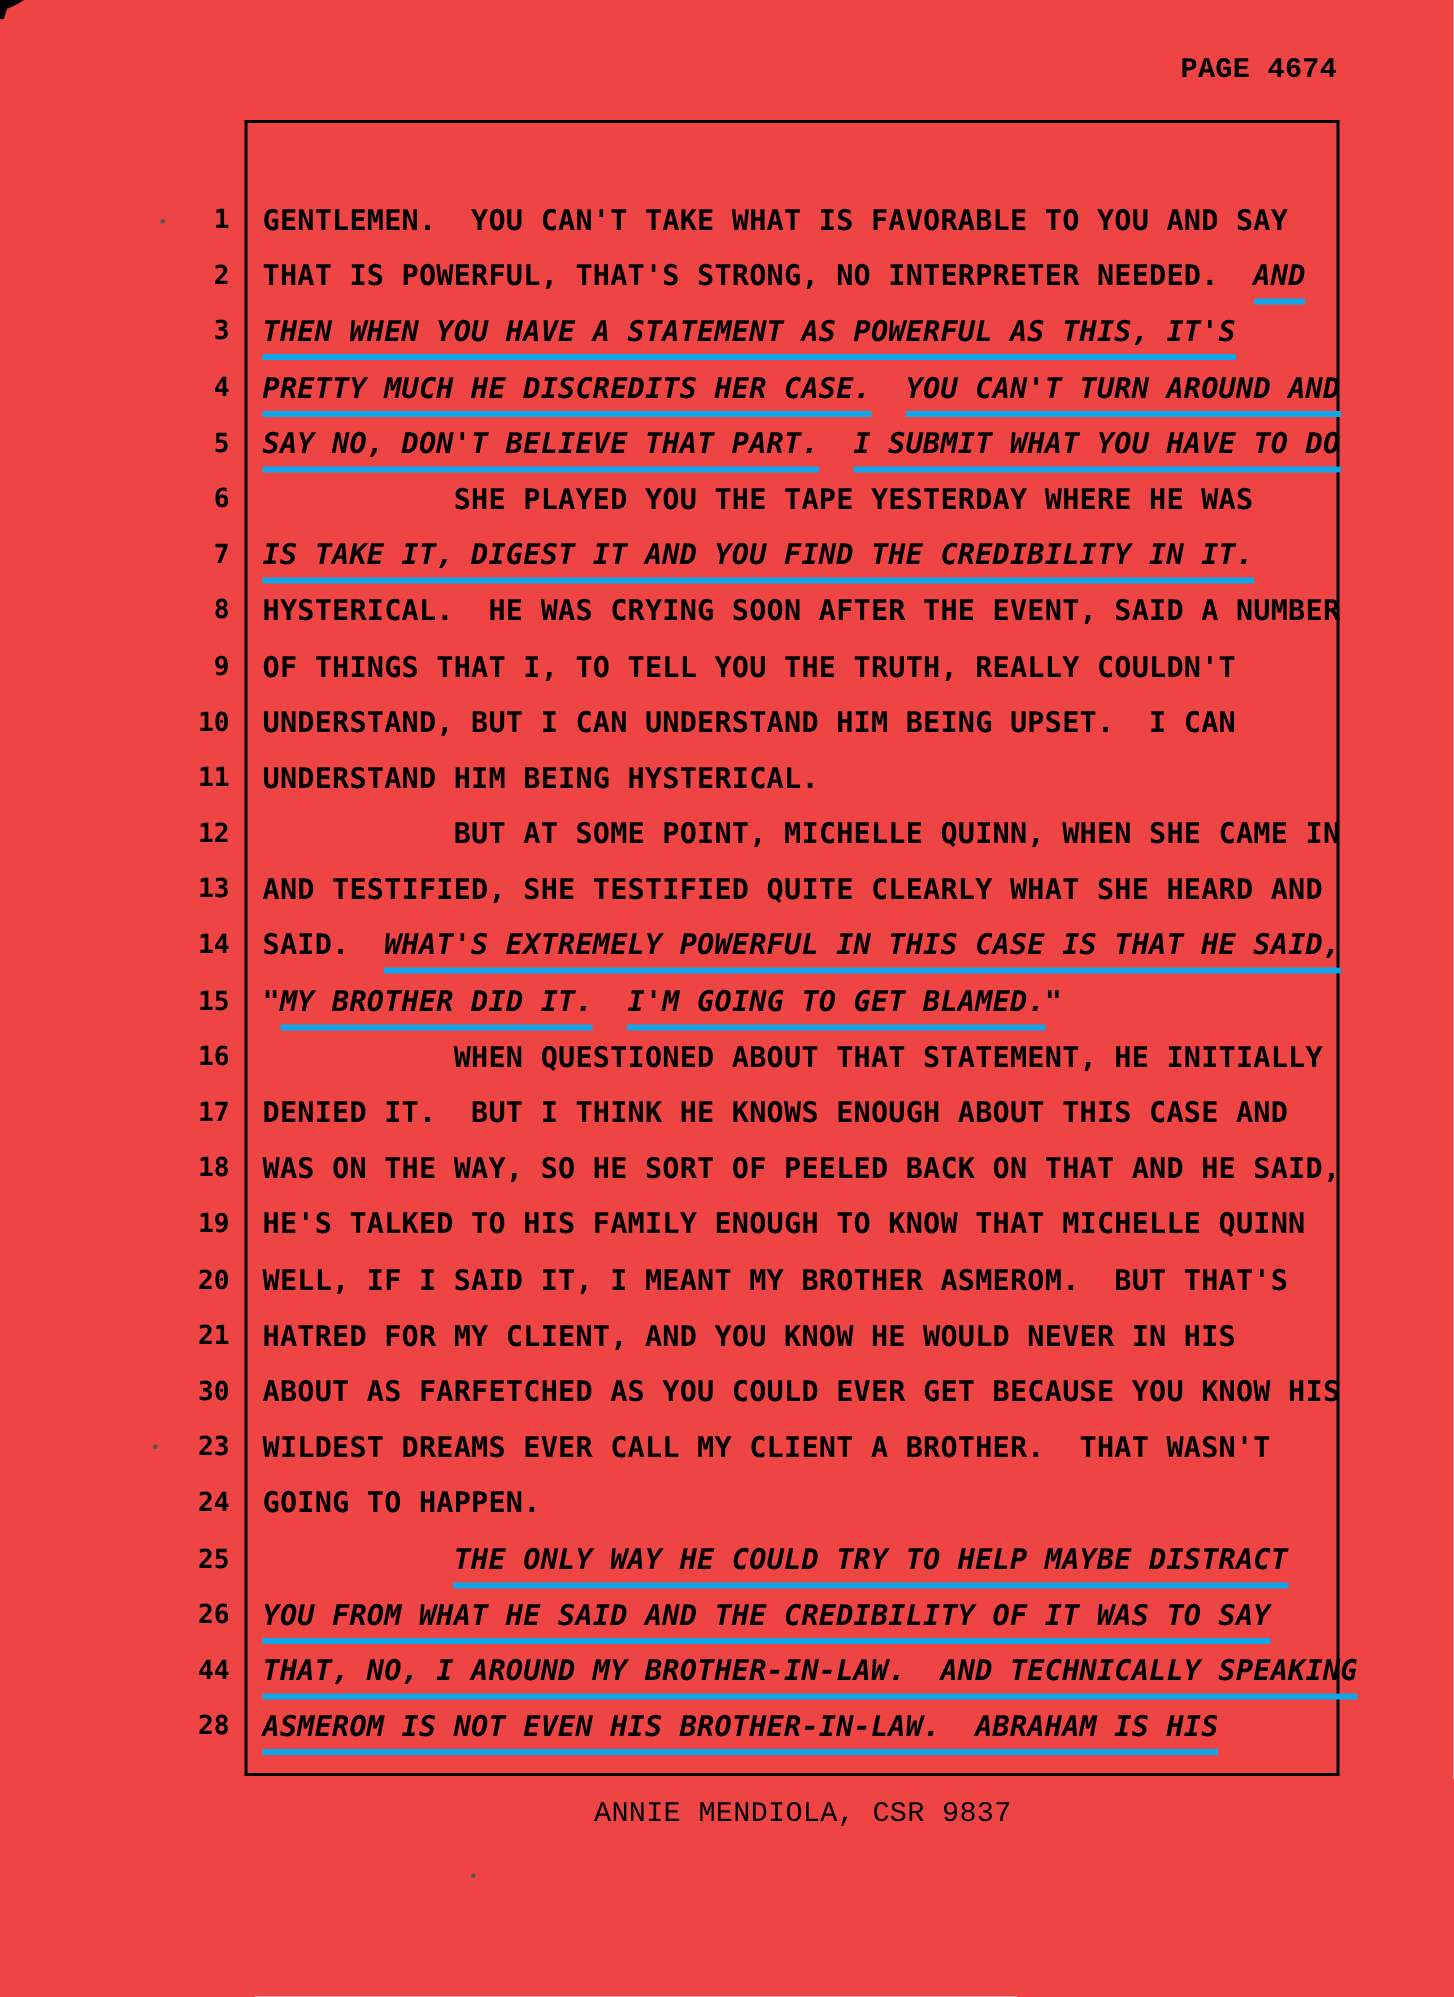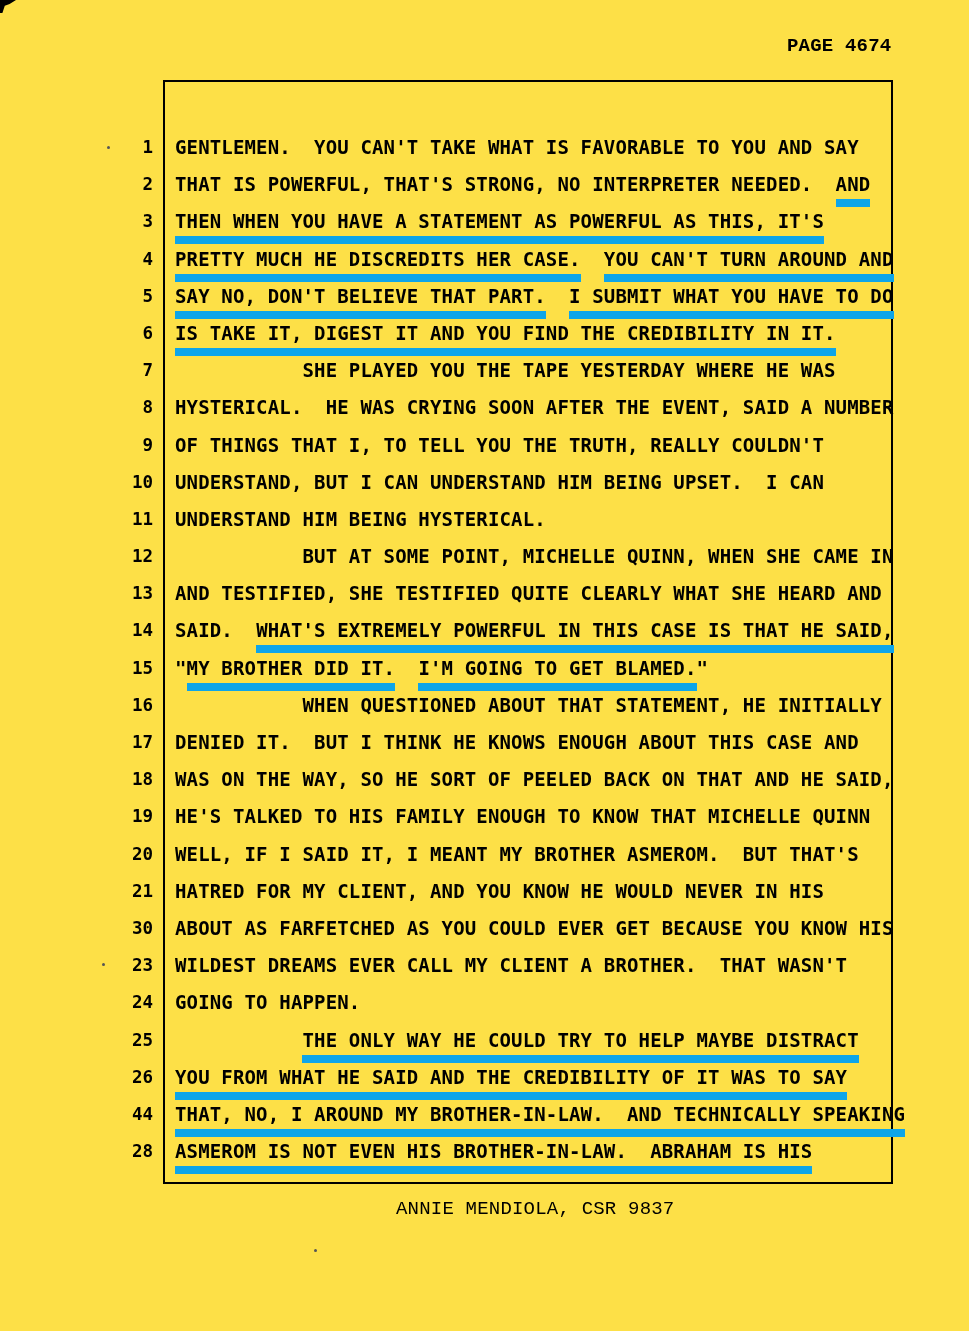--- a/index.html
+++ b/index.html
@@ -1,20 +1,20 @@
 <!DOCTYPE html>
 <html><head>
 <meta charset="utf-8">
 <style>
   html, body { margin: 0; padding: 0; background: #e8e8e8; }
   .page {
     position: relative;
     width: 969px;
     height: 1331px;
-    background: #fde047;
+    background: #ef4444;
     overflow: hidden;
     font-family: "DejaVu Sans Mono", "Liberation Mono", monospace;
     color: #000;
   }
   
   .corner-artifact {
     position: absolute;
     left: 0; top: 0;
     width: 16px; height: 13px;
     background: #000;
@@ -61,22 +61,23 @@
   .textcol .tline {
     height: 37.2px;
     line-height: 37.2px;
     font-size: 19px;
     font-weight: 700;
     letter-spacing: 0.15px;
     white-space: pre;
   }
   .textcol .tline span { white-space: pre; }
   .u {
-    border-bottom: 8px solid #0ea5e9;
+    border-bottom: 4px solid #0ea5e9;
     padding-bottom: 4px;
+    font-style: italic;
   }
   .page-footer {
     position: absolute;
     left: 396px; top: 1198px;
     font-family: "Liberation Mono", monospace;
     font-size: 19px;
     font-weight: 400;
     letter-spacing: 0.2px;
     white-space: pre;
   }
@@ -124,22 +125,22 @@
       <div class="lnum">44</div>
       <div class="lnum">28</div>
     </div>
 
   <div class="textcol" id="textcol">
       <div class="tline"><span>GENTLEMEN.  YOU CAN'T TAKE WHAT IS FAVORABLE TO YOU AND SAY</span></div>
       <div class="tline"><span>THAT IS POWERFUL, THAT'S STRONG, NO INTERPRETER NEEDED.  </span><span class="u">AND</span></div>
       <div class="tline"><span class="u">THEN WHEN YOU HAVE A STATEMENT AS POWERFUL AS THIS, IT'S</span></div>
       <div class="tline"><span class="u">PRETTY MUCH HE DISCREDITS HER CASE.</span><span>  </span><span class="u">YOU CAN'T TURN AROUND AND</span></div>
       <div class="tline"><span class="u">SAY NO, DON'T BELIEVE THAT PART.</span><span>  </span><span class="u">I SUBMIT WHAT YOU HAVE TO DO</span></div>
+      <div class="tline"><span>           SHE PLAYED YOU THE TAPE YESTERDAY WHERE HE WAS</span></div>
       <div class="tline"><span class="u">IS TAKE IT, DIGEST IT AND YOU FIND THE CREDIBILITY IN IT.</span></div>
-      <div class="tline"><span>           SHE PLAYED YOU THE TAPE YESTERDAY WHERE HE WAS</span></div>
       <div class="tline"><span>HYSTERICAL.  HE WAS CRYING SOON AFTER THE EVENT, SAID A NUMBER</span></div>
       <div class="tline"><span>OF THINGS THAT I, TO TELL YOU THE TRUTH, REALLY COULDN'T</span></div>
       <div class="tline"><span>UNDERSTAND, BUT I CAN UNDERSTAND HIM BEING UPSET.  I CAN</span></div>
       <div class="tline"><span>UNDERSTAND HIM BEING HYSTERICAL.</span></div>
       <div class="tline"><span>           BUT AT SOME POINT, MICHELLE QUINN, WHEN SHE CAME IN</span></div>
       <div class="tline"><span>AND TESTIFIED, SHE TESTIFIED QUITE CLEARLY WHAT SHE HEARD AND</span></div>
       <div class="tline"><span>SAID.  </span><span class="u">WHAT'S EXTREMELY POWERFUL IN THIS CASE IS THAT HE SAID,</span></div>
       <div class="tline"><span>"</span><span class="u">MY BROTHER DID IT.</span><span>  </span><span class="u">I'M GOING TO GET BLAMED.</span><span>"</span></div>
       <div class="tline"><span>           WHEN QUESTIONED ABOUT THAT STATEMENT, HE INITIALLY</span></div>
       <div class="tline"><span>DENIED IT.  BUT I THINK HE KNOWS ENOUGH ABOUT THIS CASE AND</span></div>

